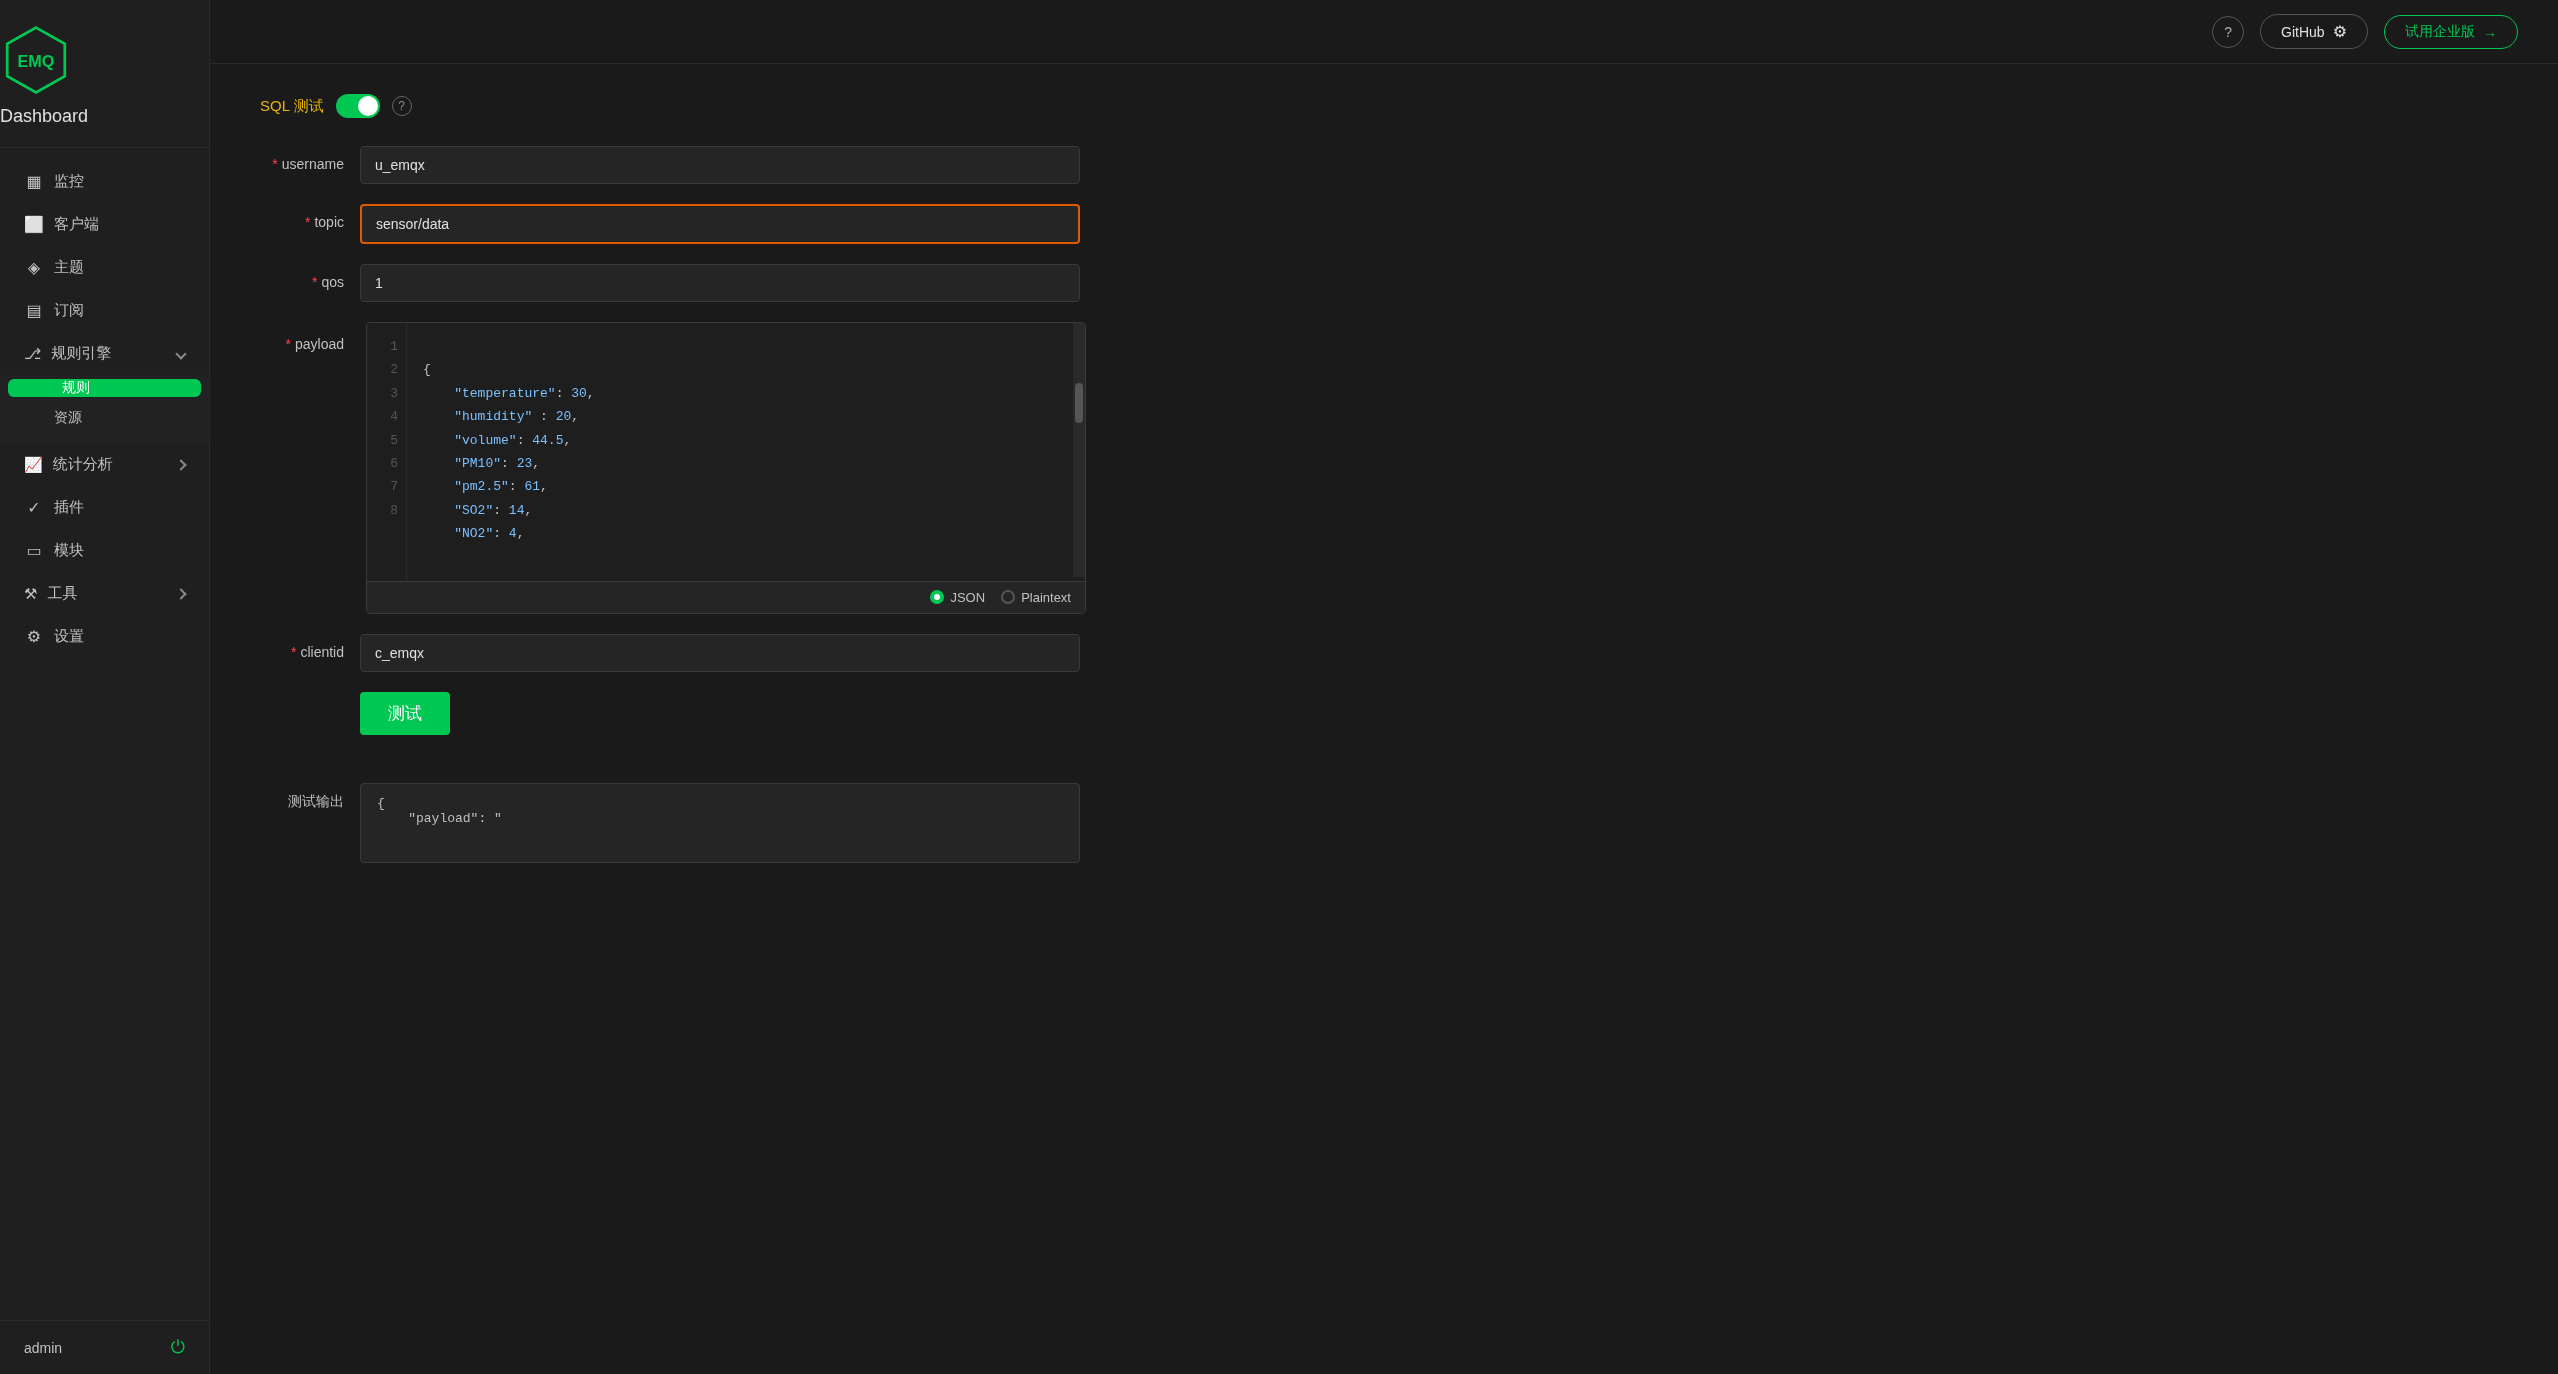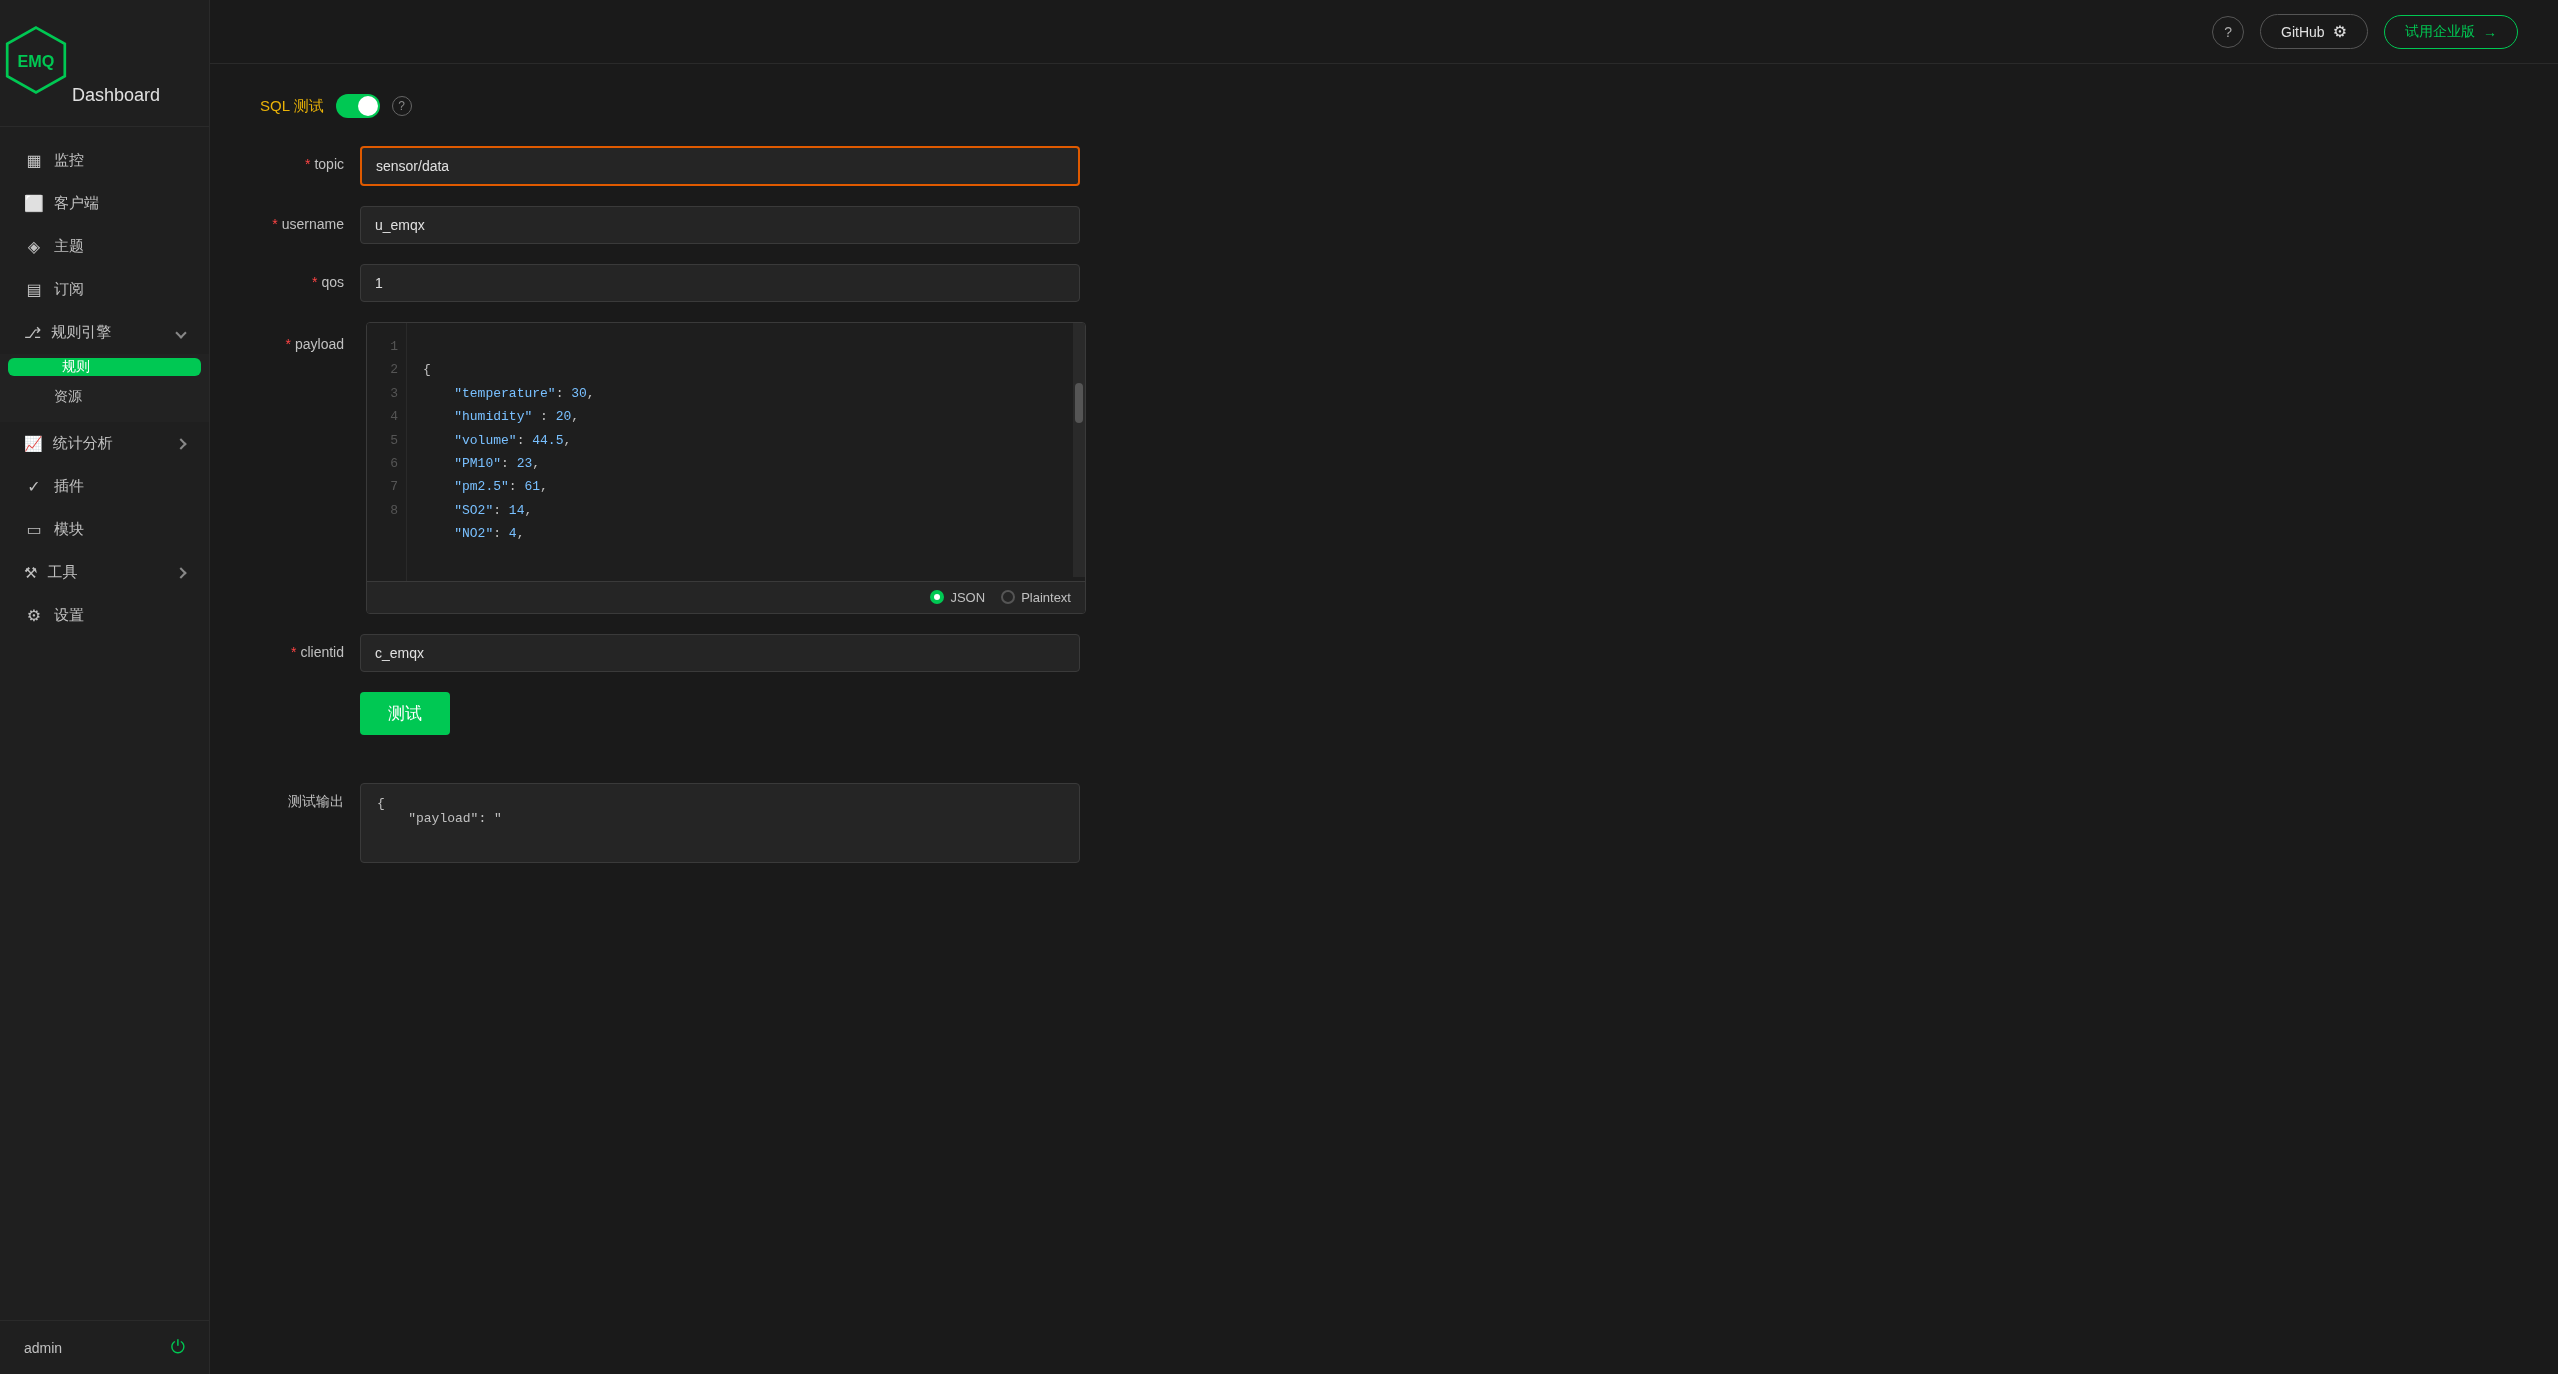--- a/index.html
+++ b/index.html
@@ -18,22 +18,22 @@
       min-width: 210px;
       background: #1f1f1f;
       border-right: 1px solid #2a2a2a;
       display: flex;
       flex-direction: column;
       height: 100vh;
     }
 
     .logo-area {
       display: flex;
-      flex-direction: row;
-      align-items: flex-end;
+      flex-direction: column;
+      align-items: flex-start;
       padding: 24px 0 20px;
       border-bottom: 1px solid #2a2a2a;
     }
 
     .logo-hex {
       width: 72px;
       height: 72px;
       margin-bottom: 10px;
     }
 
@@ -549,32 +549,32 @@
     <div class="sql-test-row">
       <span class="sql-test-label">SQL 测试</span>
       <div class="toggle-track">
         <div class="toggle-thumb"></div>
       </div>
       <div class="help-icon-sm">?</div>
     </div>
 
     <div class="form-row">
       <div class="form-label">
+        <span class="required">*</span><span>username</span>
+      </div>
+      <input type="text" class="form-input" value="u_emqx" style="">
+    </div>
+
+    <div class="form-row">
+      <div class="form-label">
         <span class="required">*</span><span>topic</span>
       </div>
       <div class="topic-wrapper">
         <input type="text" value="sensor/data" style="">
       </div>
-    </div>
-
-    <div class="form-row">
-      <div class="form-label">
-        <span class="required">*</span><span>username</span>
-      </div>
-      <input type="text" class="form-input" value="u_emqx" style="">
     </div>
 
     <div class="form-row">
       <div class="form-label">
         <span class="required">*</span><span>qos</span>
       </div>
       <input type="text" class="form-input" value="1" style="">
     </div>
 
     <div class="form-row" style="align-items:flex-start;gap:6px;">

